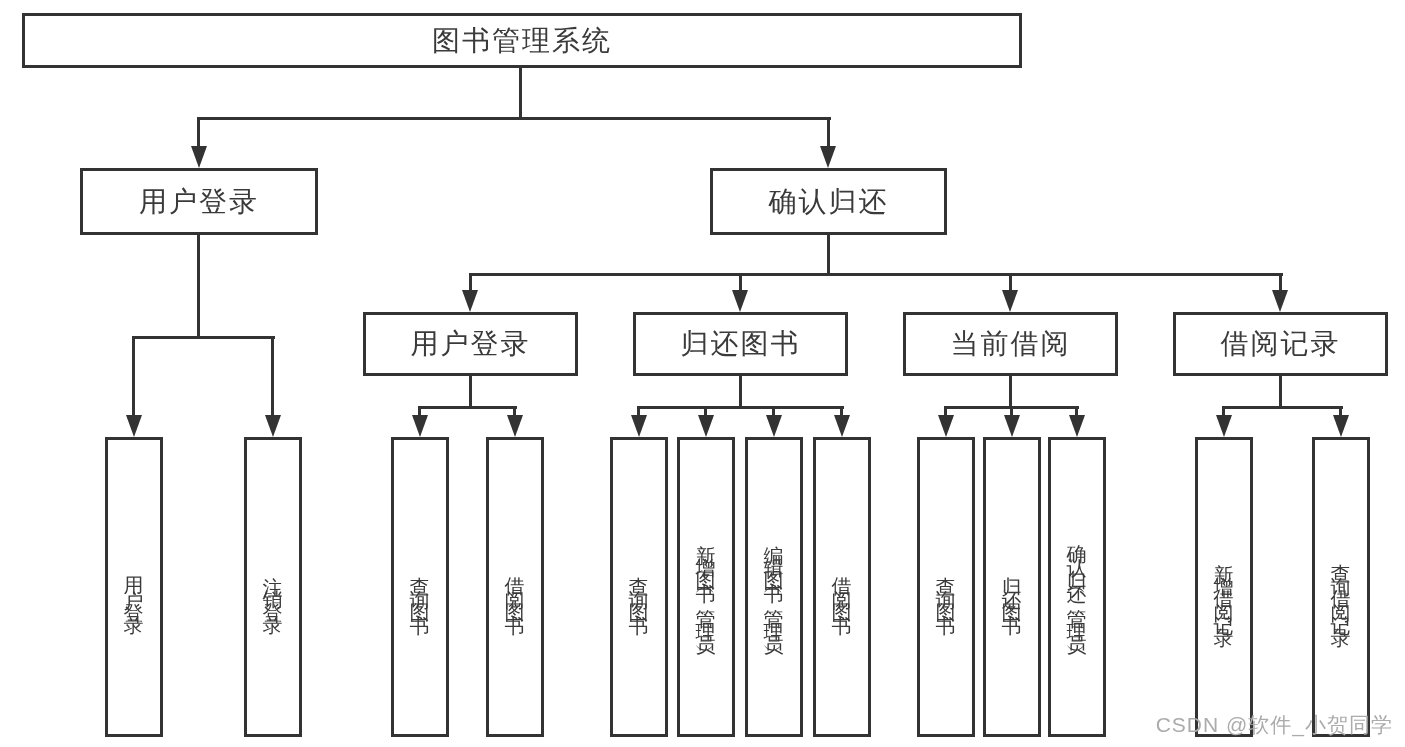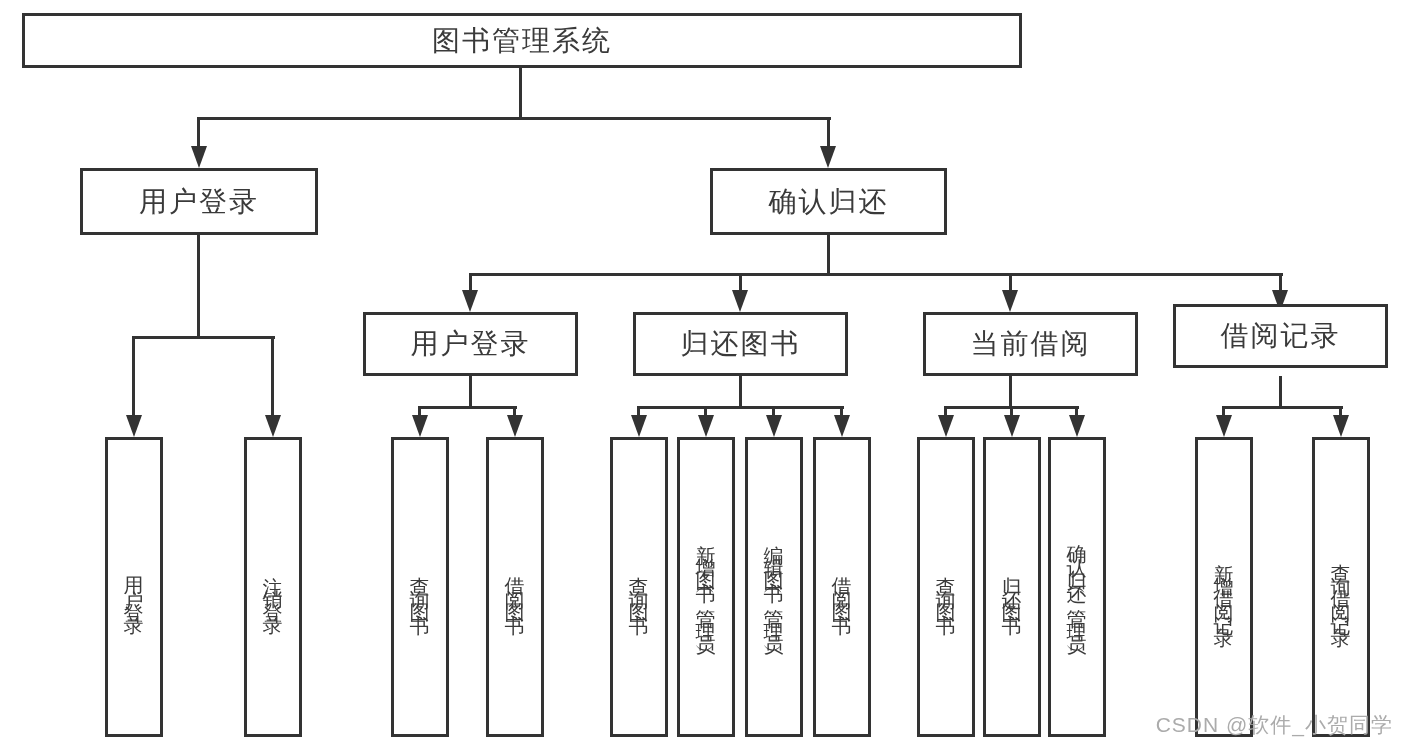--- a/index.html
+++ b/index.html
@@ -75,24 +75,24 @@
   <div class="arrow" style="left:1002px;top:290px;"></div>
   <div class="v" style="left:1279px;top:273px;height:17px;"></div>
   <div class="arrow" style="left:1272px;top:290px;"></div>
 
   <div class="box h-label" style="left:363px;top:312px;width:215px;height:64px;">
     <span>用户登录</span>
   </div>
   <div class="box h-label" style="left:633px;top:312px;width:215px;height:64px;">
     <span>归还图书</span>
   </div>
-  <div class="box h-label" style="left:903px;top:312px;width:215px;height:64px;margin-left:20px;">
+  <div class="box h-label" style="left:903px;top:312px;width:215px;height:64px;">
     <span>当前借阅</span>
   </div>
-  <div class="box h-label" style="left:1173px;top:304px;width:215px;height:64px;">
+  <div class="box h-label" style="left:1173px;top:312px;width:215px;height:64px;">
     <span>借阅记录</span>
   </div>
 
   <div class="v" style="left:469px;top:376px;height:30px;"></div>
   <div class="h" style="left:418px;top:406px;width:99px;"></div>
   <div class="v" style="left:418px;top:406px;height:9px;"></div>
   <div class="arrow" style="left:412px;top:415px;"></div>
   <div class="v" style="left:513px;top:406px;height:9px;"></div>
   <div class="arrow" style="left:507px;top:415px;"></div>
 

